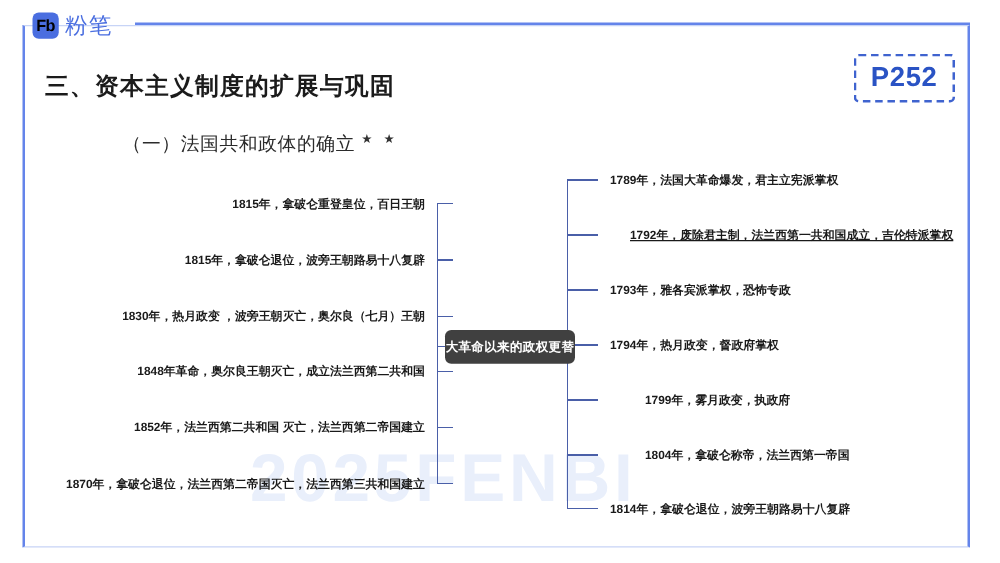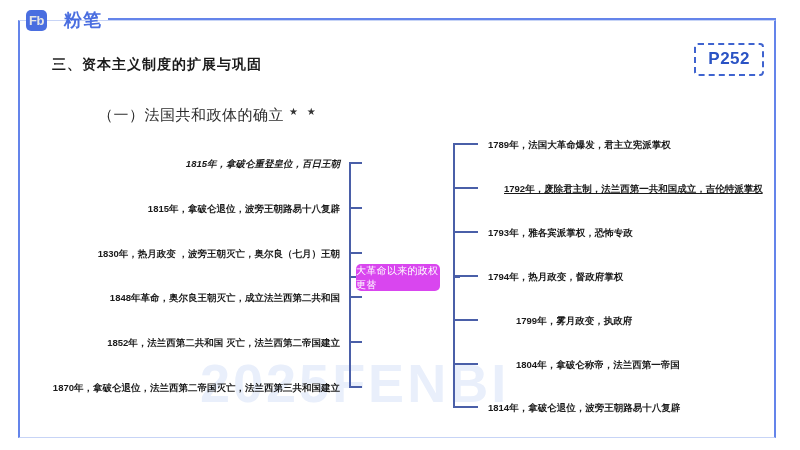--- a/index.html
+++ b/index.html
@@ -23,32 +23,32 @@
     left: 26px; top: 7px;
     display: flex;
     align-items: center;
     height: 26px;
     z-index: 40;
   }
   .logo-mark {
     width: 21px; height: 21px;
     border-radius: 5px;
     background: #4a6ee0;
-    color: #e5e5e5;
+    color: #000000;
     font-size: 13px;
     font-weight: bold;
     display: flex;
     align-items: center;
     justify-content: center;
     letter-spacing: -0.5px;
   }
   .logo-text {
-    margin-left: 17px;
+    margin-left: 5px;
     font-size: 18px;
-    font-weight: bold;
+    font-weight: normal;
     color: #4a6ee0;
     letter-spacing: 1px;
   }
   .logo-rule {
     position: absolute;
     left: 108px; top: 18px;
     width: 668px; height: 2px;
     background: #6484ea;
     z-index: 35;
   }
@@ -80,31 +80,31 @@
   }
 
   
   .page-badge {
     position: absolute;
     right: 36px; top: 43px;
     border: 2px dashed #3f63cf;
     border-radius: 4px;
     padding: 4px 12px 5px 12px;
     color: #2a53c4;
-    font-size: 17px;
+    font-size: 22px;
     font-weight: bold;
     letter-spacing: 0.5px;
     z-index: 30;
   }
 
   
   .title-main {
     position: absolute;
-    left: 52px; top: 56px;
-    font-size: 14px;
+    left: 36px; top: 56px;
+    font-size: 19px;
     font-weight: bold;
     color: #1b1b1b;
     letter-spacing: 1px;
     z-index: 30;
   }
   .title-sub {
     position: absolute;
     left: 98px; top: 106px;
     font-size: 15px;
     color: #2b2b2b;
@@ -118,26 +118,26 @@
     color: #333;
     letter-spacing: 3px;
   }
 
   
   .diagram { position: absolute; inset: 0; z-index: 20; }
 
   .node-center {
     position: absolute;
     left: 356px; top: 264px;
-    width: 84px; height: 27px;
-    background: #d946ef;
+    width: 104px; height: 27px;
+    background: #404040;
     border-radius: 5px;
     color: #ffffff;
     font-size: 10px;
-    font-weight: normal;
+    font-weight: bold;
     letter-spacing: 0.3px;
     display: flex;
     align-items: center;
     justify-content: center;
     z-index: 25;
   }
 
   .leaf {
     position: absolute;
     font-size: 9.5px;
@@ -205,21 +205,21 @@
         <path d="M454,320 L478,320"></path>
         <path d="M454,364 L478,364"></path>
         <path d="M454,407 L478,407"></path>
 
         <path d="M460,277 L454,277"></path>
       </g>
     </svg>
 
     <div class="node-center">大革命以来的政权更替</div>
 
-    <div class="leaf left" style="left:40px; width:300px; top:159px;font-style:italic;">1815年，拿破仑重登皇位，百日王朝</div>
+    <div class="leaf left" style="left:40px; width:300px; top:159px;">1815年，拿破仑重登皇位，百日王朝</div>
     <div class="leaf left" style="left:40px; width:300px; top:204px;text-align:right;">1815年，拿破仑退位，波旁王朝路易十八复辟</div>
     <div class="leaf left" style="left:40px; width:300px; top:249px;">1830年，热月政变 ，波旁王朝灭亡，奥尔良（七月）王朝</div>
     <div class="leaf left" style="left:40px; width:300px; top:293px;">1848年革命，奥尔良王朝灭亡，成立法兰西第二共和国</div>
     <div class="leaf left" style="left:40px; width:300px; top:338px;">1852年，法兰西第二共和国 灭亡，法兰西第二帝国建立</div>
     <div class="leaf left" style="left:30px; width:310px; top:383px;">1870年，拿破仑退位，法兰西第二帝国灭亡，法兰西第三共和国建立</div>
 
     <div class="leaf right" style="left:488px; top:140px;">1789年，法国大革命爆发，君主立宪派掌权</div>
     <div class="leaf right" style="left:504px; top:184px;text-decoration:underline;">1792年，废除君主制，法兰西第一共和国成立，吉伦特派掌权</div>
     <div class="leaf right" style="left:488px; top:228px;">1793年，雅各宾派掌权，恐怖专政</div>
     <div class="leaf right" style="left:488px; top:272px;">1794年，热月政变，督政府掌权</div>

